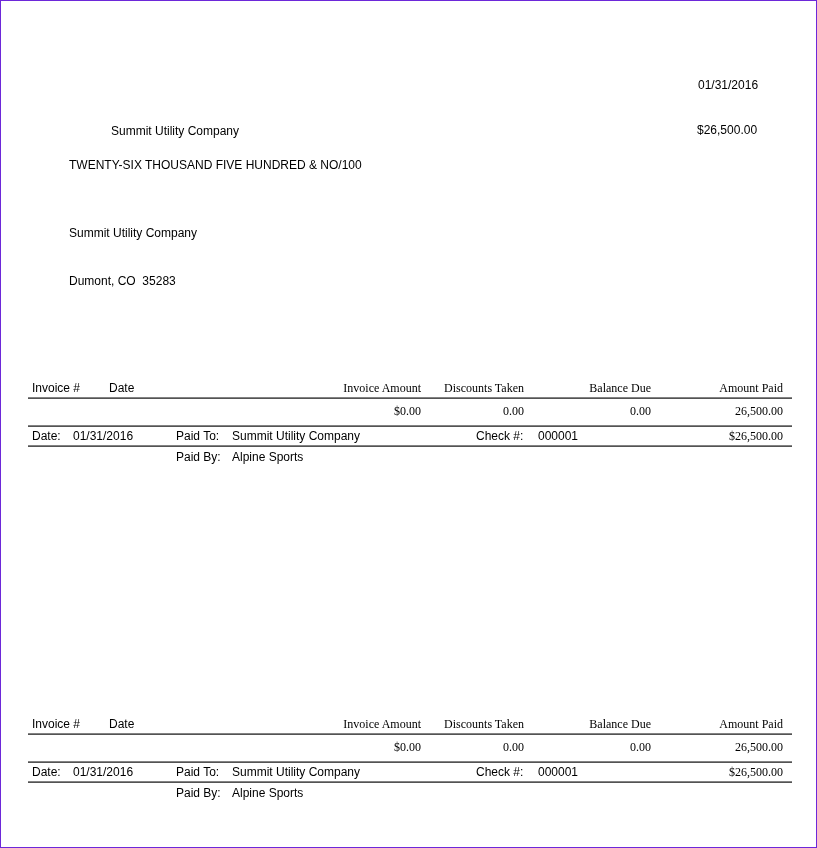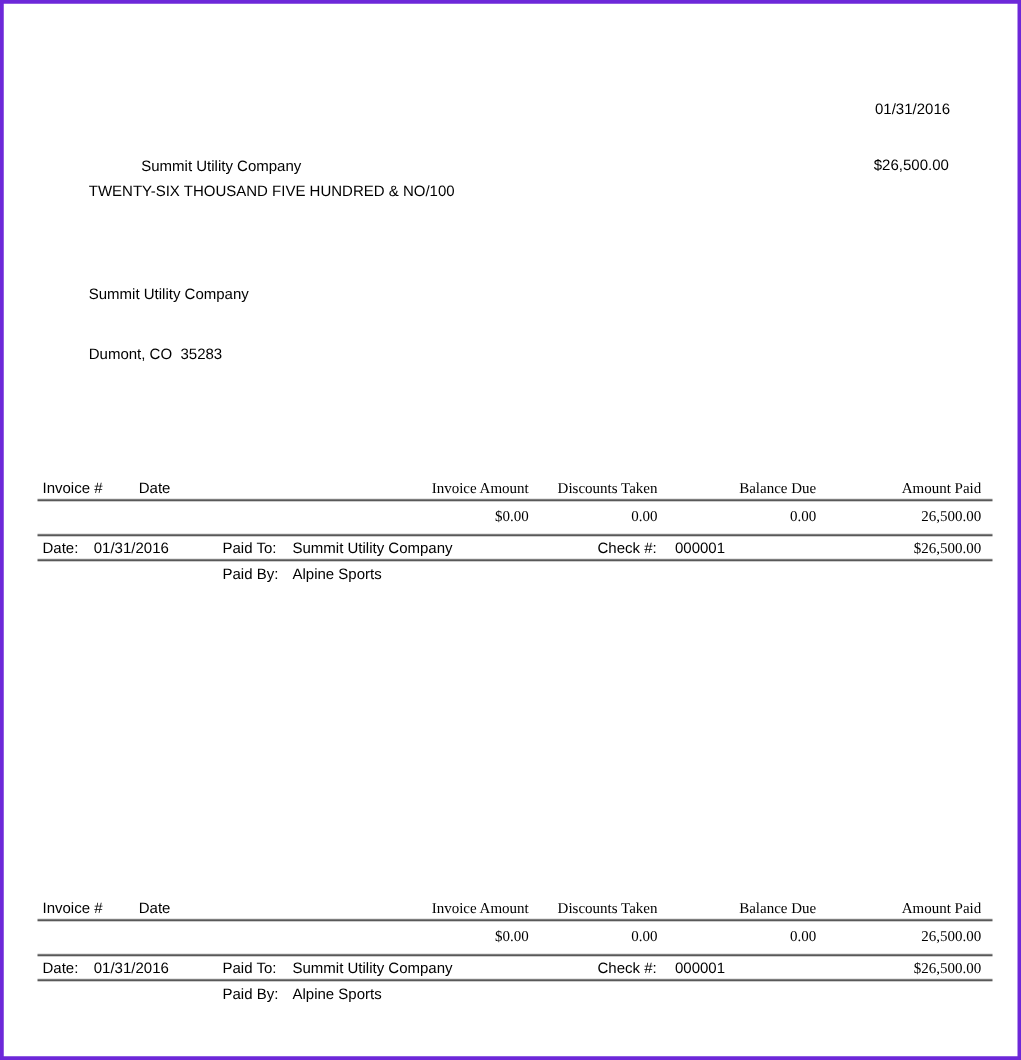--- a/index.html
+++ b/index.html
@@ -2,33 +2,33 @@
 <html><head>
 <meta charset="utf-8">
 <style>
   * { margin: 0; padding: 0; box-sizing: border-box; }
   html, body { background: #ffffff; }
   .page {
     position: relative;
     width: 817px;
     height: 848px;
     background: #ffffff;
-    border: 3px solid #6d28d9;
+    border: 1px solid #6d28d9;
     font-family: "Liberation Sans", sans-serif;
     font-size: 12px;
     color: #000000;
     overflow: hidden;
   }
   .abs { position: absolute; white-space: pre; line-height: 13px; }
 
   
   .check-date    { left: 697px; top: 78px;  }
   .check-payee   { left: 110px; top: 124px; }
   .check-amount  { left: 696px; top: 123px; }
-  .check-words   { left: 68px;  top: 144px; }
+  .check-words   { left: 68px;  top: 158px; }
   .check-address { left: 68px;  top: 192px; line-height: 16px; }
 
   
   .stub { position: absolute; left: 0; width: 817px; height: 92px; }
   .stub-top    { top: 378px; }
   .stub-bottom { top: 714px; }
 
   .stub .row { position: absolute; left: 0; width: 817px; height: 13px; }
   .row-header  { top: 3px;  }
   .row-totals  { top: 26px; }

